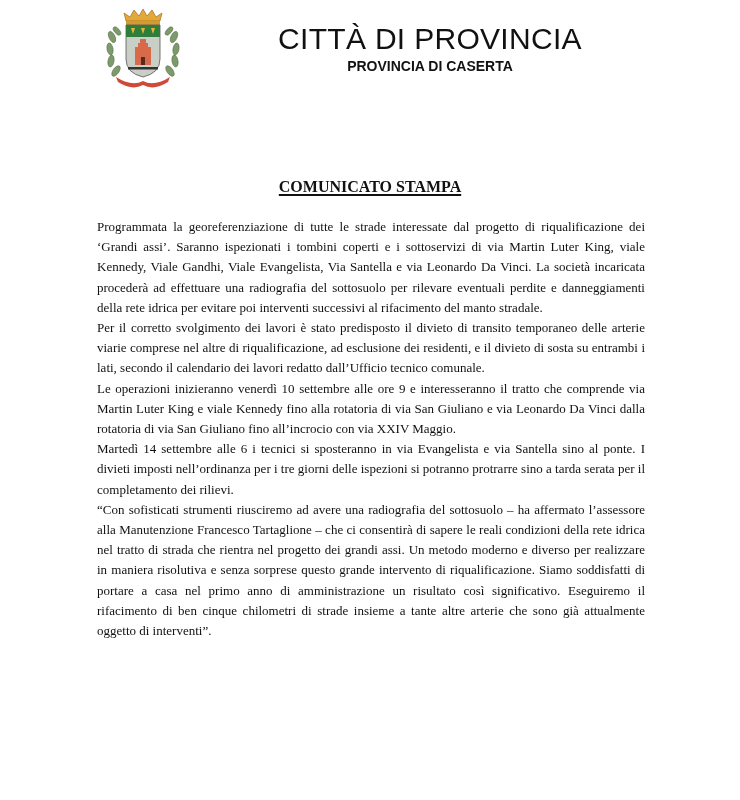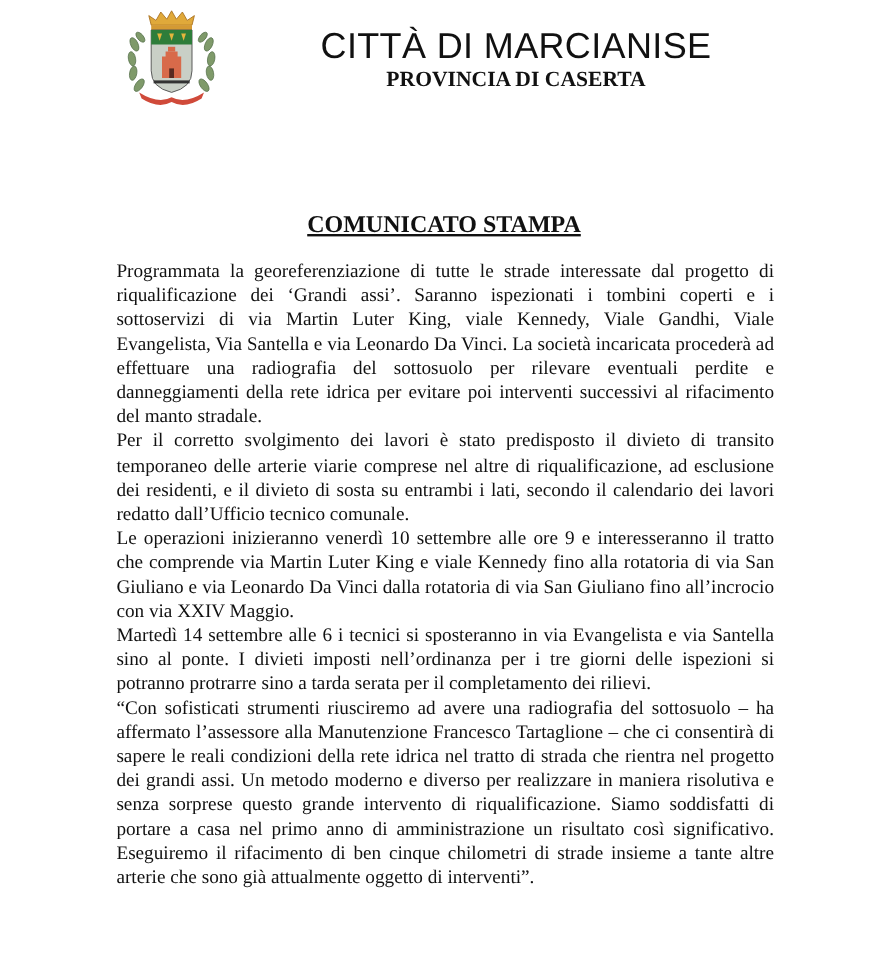--- a/index.html
+++ b/index.html
@@ -9,32 +9,32 @@
     position: relative;
   }
   .header { position: absolute; left: 0; top: 0; width: 740px; height: 100px; }
   .crest { position: absolute; left: 102px; top: 7px; width: 82px; height: 82px; }
   .title-block { position: absolute; left: 235px; top: 22px; width: 390px; text-align: center; }
   .city {
     font-family: "Liberation Sans", sans-serif; font-size: 30px; font-weight: 400;
     letter-spacing: 0.3px; line-height: 34px; color: #111;
   }
   .province {
-    font-family: Liberation Serif, serif; font-size: 18px; font-weight: 700;
+    font-family: Liberation Sans, sans-serif; font-size: 14px; font-weight: 700;
     line-height: 18px; margin-top: 1px; color: #111;
   }
   .doc-title {
     position: absolute; left: 0; top: 175px; width: 740px; text-align: center;
-    font-family: "Liberation Serif", serif; font-weight: 700; font-size: 20px;
+    font-family: "Liberation Serif", serif; font-weight: 700; font-size: 16px;
     line-height: 24px;
   }
   .doc-title span { text-decoration: underline; text-underline-offset: 2px; text-decoration-thickness: 1.5px; }
   .body {
     position: absolute; left: 97px; top: 217px; width: 548px;
-    font-family: "Liberation Serif", serif; font-size: 16px; line-height: 20.2px;
+    font-family: "Liberation Serif", serif; font-size: 13px; line-height: 20.2px;
     text-align: justify; color: #111;
   }
   .body p { margin: 0; }
 </style>
 </head>
 <body>
 
 <div class="header">
   <svg class="crest" viewBox="0 0 82 82">
 
@@ -65,21 +65,21 @@
         <path d="M49 21 L53 21 L51 27 Z"></path>
     </g>
 
     <path d="M33 58 L33 40 L36 40 L36 36 L46 36 L46 40 L49 40 L49 58 Z" fill="#d86a4a"></path>
     <rect x="38" y="32" width="6" height="4" fill="#d86a4a"></rect>
     <rect x="39" y="50" width="4" height="8" fill="#5a2a20"></rect>
     <rect x="26" y="60" width="30" height="2.5" fill="#333"></rect>
   </svg>
 
   <div class="title-block">
-    <div class="city">CITTÀ DI MARCIANISE</div>
+    <div class="city">CITTÀ DI PROVINCIA</div>
     <div class="province">PROVINCIA DI CASERTA</div>
   </div>
 </div>
 
 <div class="doc-title">
   <span>COMUNICATO STAMPA</span>
 </div>
 
 <div class="body">
   <p>Programmata la georeferenziazione di tutte le strade interessate dal progetto di riqualificazione dei ‘Grandi assi’. Saranno ispezionati i tombini coperti e i sottoservizi di via Martin Luter King, viale Kennedy, Viale Gandhi, Viale Evangelista, Via Santella e via Leonardo Da Vinci. La società incaricata procederà ad effettuare una radiografia del sottosuolo per rilevare eventuali perdite e danneggiamenti della rete idrica per evitare poi interventi successivi al rifacimento del manto stradale.</p>

